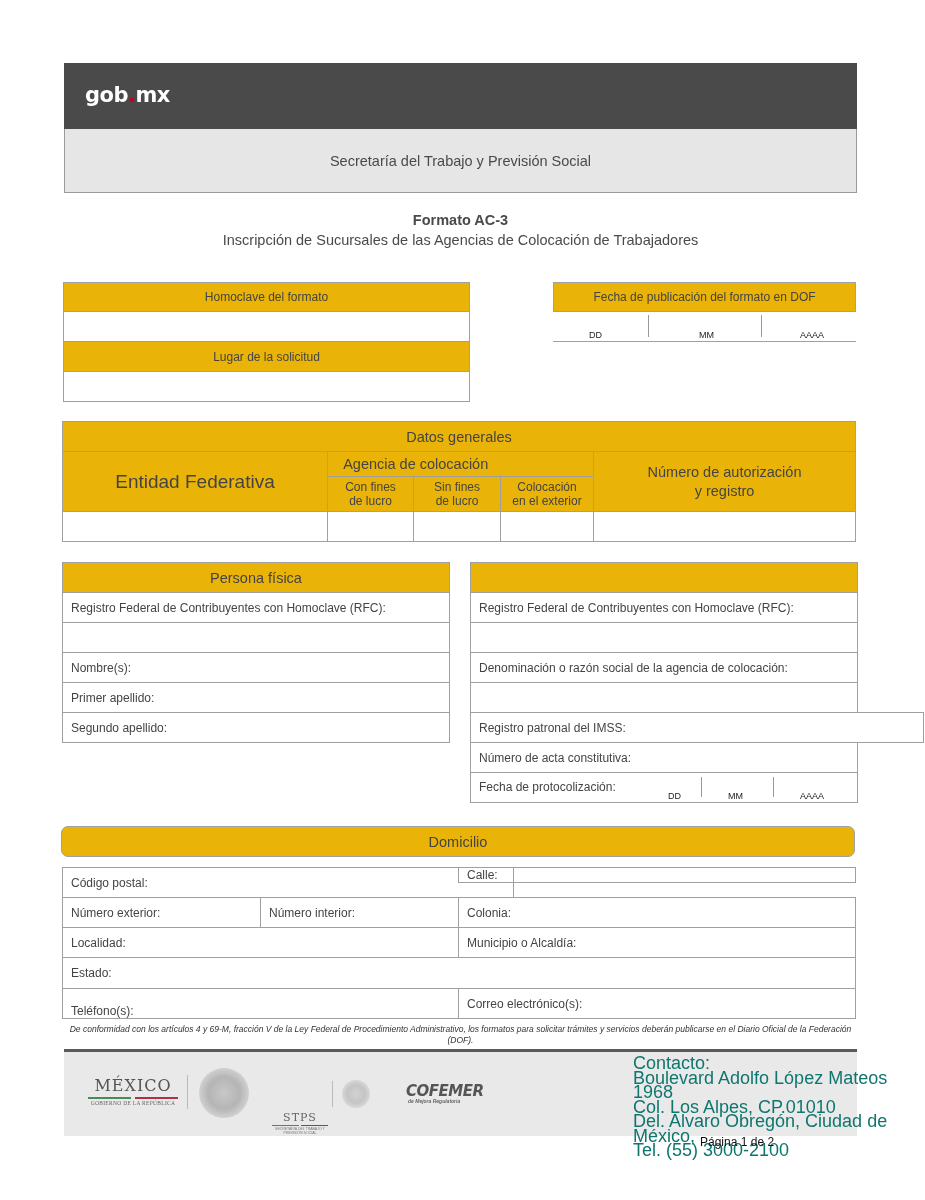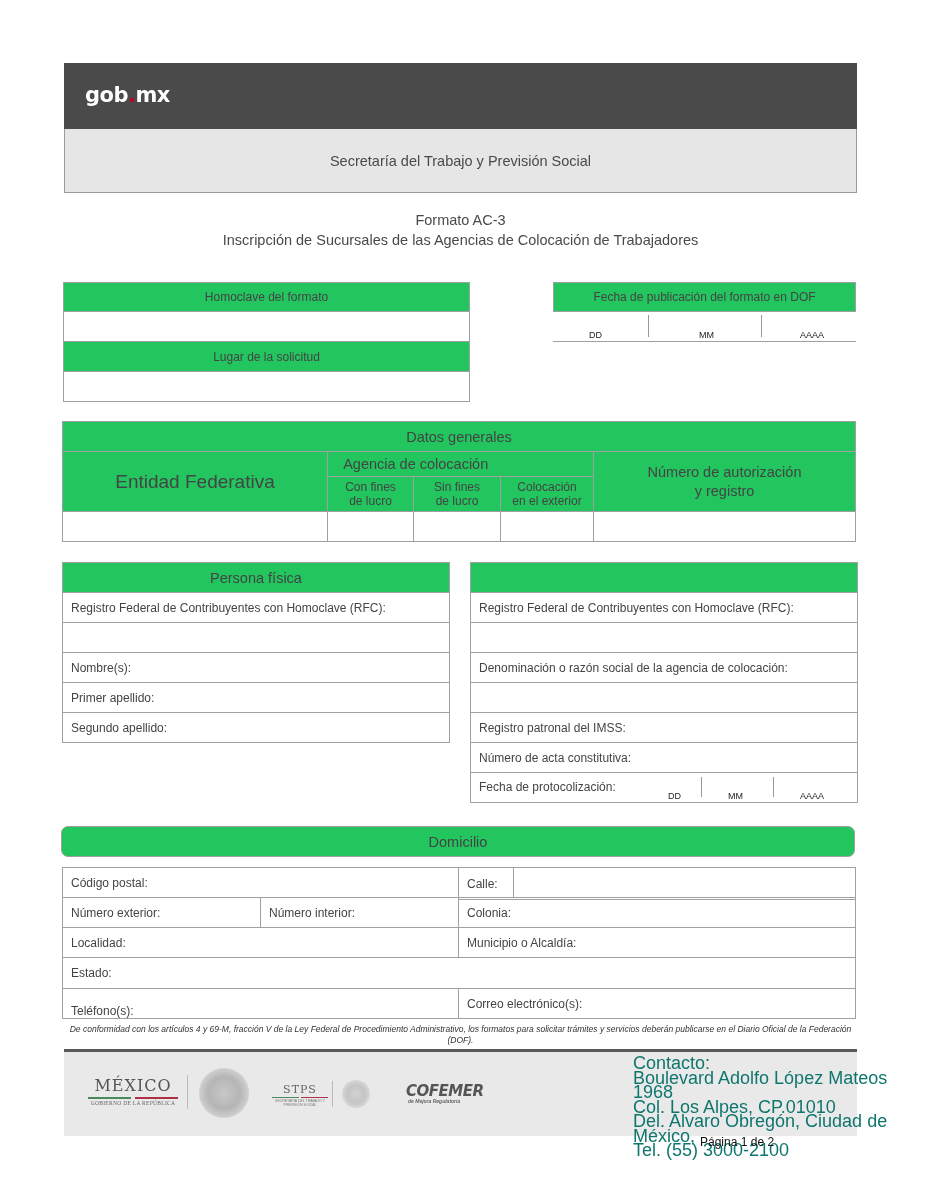--- a/index.html
+++ b/index.html
@@ -12,55 +12,55 @@
   .logo { left: 85px; top: 83px; color: #fff; font-size: 21px; font-weight: bold; letter-spacing: -0.5px; font-family: "DejaVu Sans", sans-serif; }
   .logo .dot { color: #c4001e; }
   .secbar { left: 64px; top: 129px; width: 793px; height: 64px; background: #e6e6e6; border: 1px solid #9a9a9a; border-top: none; display:flex; align-items:center; justify-content:center; font-size: 14.5px; color:#4a4a4a; }
 
   .title { left: 64px; width: 793px; text-align: center; font-size: 14.5px; color: #4a4a4a; }
 
   
   .cell { position: absolute; border: 1px solid #a0a0a0; display: flex; align-items: center; font-size: 12px; color: #444; }
   .cell.center { justify-content: center; text-align: center; }
   .cell.lbl { padding-left: 8px; }
-  .cell.g { background: #22c55e; }
+  .cell.g { background: #eab308; }
 
   .small { font-size: 9px; color: #222; }
   .tick { position:absolute; width:1px; background:#999; }
 
   
   .footerbar { left: 64px; top: 1049px; width: 793px; height: 87px; background: #e9e9e9; border-top: 3px solid #5a5a5a; }
   .legal { left: 64px; top: 1024px; width: 793px; text-align: center; font-size: 8.5px; font-style: italic; color: #333; line-height: 11px; }
   .contact { left: 633px; top: 1056px; font-size: 18px; color: #0f766e; line-height: 14.5px; }
   .page-num { left: 700px; top: 1135px; width: 157px; text-align: left; font-size: 12px; color: #111; }
   .mx-logo { left: 88px; top: 1076px; width: 90px; }
   .mx-word { font-family: "DejaVu Serif", serif; font-size: 16px; color: #555; letter-spacing: 1px; text-align:center; }
   .mx-lines { display:flex; gap:4px; margin:2px 0 1px; }
   .mx-lines span { height:2px; flex:1; }
   .mx-sub { font-family:"Liberation Serif", serif; font-size:5.5px; color:#666; text-align:center; letter-spacing:0.3px;}
   .vsep { position:absolute; width:1px; background:#bbb; }
   .seal { position:absolute; border-radius:50%; background: radial-gradient(circle, #c8c8c8 0%, #b5b5b5 45%, #d0d0d0 70%, #a9a9a9 100%); }
   .stps { left: 272px; top: 1083px; width: 56px; text-align:center; }
-  .stps-word { font-family:"DejaVu Serif", serif; font-size: 11px; color:#666; letter-spacing:1px; }
+  .stps-word { font-family:"DejaVu Serif", serif; font-size: 11px; color:#666; letter-spacing:1px;margin-top:28px; }
   .stps-sub { font-size:3.5px; color:#777; }
   .cofemer { left: 406px; top: 1082px; font-family:"DejaVu Sans", sans-serif; font-weight:bold; font-style:italic; font-size:15px; color:#555; letter-spacing:-0.5px; }
   .cofemer-sub { left: 408px; top: 1098px; font-size:5px; font-style:italic; font-weight:bold; color:#666; }
 </style>
 </head>
 <body>
 
 <div class="abs topbar"></div>
 <div class="abs logo">
   <span>gob</span><span class="dot">.</span><span>mx</span>
 </div>
 <div class="abs secbar">
   <span>Secretaría del Trabajo y Previsión Social</span>
 </div>
 
-<div class="abs title" style="top:212px;">Formato AC-3</div>
+<div class="abs title" style="top:212px;font-weight:bold;">Formato AC-3</div>
 <div class="abs title" style="top:232px;">Inscripción de Sucursales de las Agencias de Colocación de Trabajadores</div>
 
 <div class="cell g center" style="left:63px;top:282px;width:407px;height:30px;">
     <span>Homoclave del formato</span>
   </div>
 <div class="cell" style="left:63px;top:311px;width:407px;height:31px;">
     <span></span>
   </div>
 <div class="cell g center" style="left:63px;top:341px;width:407px;height:31px;">
     <span>Lugar de la solicitud</span>
@@ -128,21 +128,21 @@
     <span></span>
   </div>
 <div class="cell lbl" style="left:470px;top:592px;width:388px;height:31px;">
     <span>Registro Federal de Contribuyentes con Homoclave (RFC):</span>
   </div>
 <div class="cell" style="left:470px;top:622px;width:388px;height:31px;"></div>
 <div class="cell lbl" style="left:470px;top:652px;width:388px;height:31px;">
     <span>Denominación o razón social de la agencia de colocación:</span>
   </div>
 <div class="cell" style="left:470px;top:682px;width:388px;height:31px;"></div>
-<div class="cell lbl" style="left:470px;top:712px;width:388px;height:31px;">
+<div class="cell lbl" style="left:470px;top:712px;width:454px;height:31px;">
     <span>Registro patronal del IMSS:</span>
   </div>
 <div class="cell lbl" style="left:470px;top:742px;width:388px;height:31px;">
     <span>Número de acta constitutiva:</span>
   </div>
 <div class="cell lbl" style="left:470px;top:772px;width:388px;height:31px;align-items:flex-start;padding-top:7px;">
   <span>Fecha de protocolización:</span>
   <div class="tick" style="left:230px;top:4px;height:20px;"></div>
   <div class="tick" style="left:302px;top:4px;height:20px;"></div>
   <span class="abs small" style="left:197px;top:18px;">DD</span>
@@ -150,21 +150,21 @@
   <span class="abs small" style="left:329px;top:18px;">AAAA</span>
 </div>
 
 <div class="cell g center" style="left:61px;top:826px;width:794px;height:31px;font-size:14.5px;border-radius:7px;">
     <span>Domicilio</span>
   </div>
 
 <div class="cell lbl" style="left:62px;top:867px;width:452px;height:31px;">
     <span>Código postal:</span>
   </div>
-<div class="cell lbl" style="left:458px;top:867px;width:398px;height:33px;">
+<div class="cell lbl" style="left:458px;top:867px;width:398px;height:16px;">
     <span>Calle:</span>
   </div>
 
 <div class="cell lbl" style="left:62px;top:897px;width:199px;height:31px;">
     <span>Número exterior:</span>
   </div>
 <div class="cell lbl" style="left:260px;top:897px;width:199px;height:31px;">
     <span>Número interior:</span>
   </div>
 <div class="cell lbl" style="left:458px;top:897px;width:398px;height:31px;">

